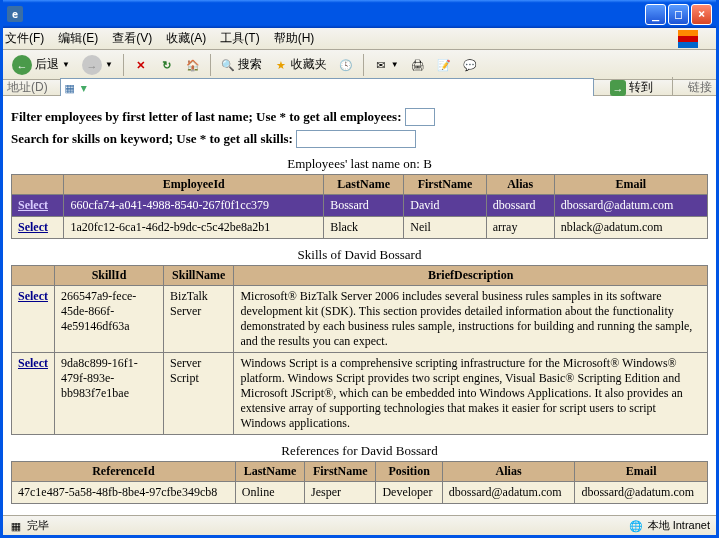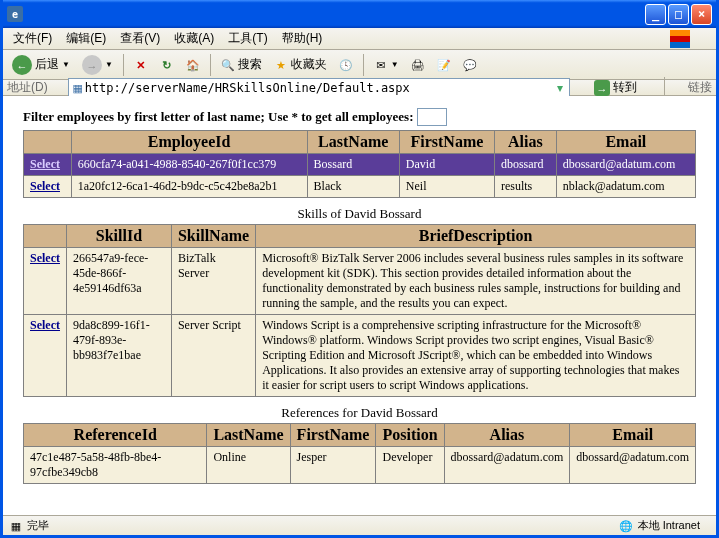--- a/index.html
+++ b/index.html
@@ -4,41 +4,41 @@
 <style>
 * { box-sizing: border-box; margin: 0; padding: 0; }
 body { font-family: "Microsoft Sans Serif", Tahoma, sans-serif; font-size: 11px; background: #fff; overflow: hidden; }
 .window { width: 719px; height: 538px; border: 3px solid #0055E5; border-top: none; background: #fff; display: flex; flex-direction: column; }
 .titlebar { height: 28px; background: linear-gradient(to bottom, #3b8cff 0%, #0055E5 10%, #0055E5 90%, #003db8 100%); color: #fff; display: flex; align-items: center; padding: 0 4px; font-weight: bold; font-size: 13px; font-family: "SimSun", monospace; }
 .titlebar .icon { width: 16px; height: 16px; background: #3a6ea5; margin-right: 5px; border-radius: 2px; position: relative; display:inline-flex;align-items:center;justify-content:center;color:#fff;font-size:10px; }
 .titlebar .spacer { flex: 1; }
 .winbtn { width: 21px; height: 21px; margin-left: 2px; border: 1px solid #fff; border-radius: 3px; display: inline-flex; align-items: center; justify-content: center; font-size: 12px; font-weight: bold; cursor: pointer; }
 .winbtn.min, .winbtn.max { background: linear-gradient(to bottom,#5a9cff,#1c54d6); color:#fff;}
 .winbtn.close { background: linear-gradient(to bottom,#ff8a6f,#d84525); color:#fff;}
-.menubar { height: 22px; background: linear-gradient(to bottom,#f5f4f0,#ece9d8); border-bottom: 1px solid #aca899; display: flex; align-items: center; padding: 0 10px; font-size: 12px; color: #000; }
+.menubar { height: 22px; background: linear-gradient(to bottom,#f5f4f0,#ece9d8); border-bottom: 1px solid #aca899; display: flex; align-items: center; padding: 0 2px; font-size: 12px; color: #000; }
 .menubar span { margin-right: 14px; cursor: pointer; }
 .menubar .ielogo { margin-left: auto; width: 24px; height: 20px; display:inline-flex;align-items:center;justify-content:center; }
 .toolbar { height: 30px; background: linear-gradient(to bottom,#f5f4f0,#ece9d8); border-bottom: 1px solid #aca899; display: flex; align-items: center; padding: 0 4px; gap: 2px; }
 .tbtn { height: 24px; min-width: 24px; padding: 0 4px; display: inline-flex; align-items: center; justify-content: center; border: 1px solid transparent; border-radius: 3px; cursor: pointer; font-size: 12px; gap:3px;}
 .tsep { width: 1px; height: 22px; background: #aca899; margin: 0 3px; display:inline-block;}
 .cir { width: 20px; height: 20px; border-radius: 50%; display: inline-flex; align-items: center; justify-content: center; font-size: 11px; font-weight:bold;}
-.addrbar { height: 16px; background: linear-gradient(to bottom,#f5f4f0,#ece9d8); border-bottom: 1px solid #aca899; display: flex; align-items: center; padding: 0 4px; font-size: 12px; gap:20px;}
+.addrbar { height: 16px; background: linear-gradient(to bottom,#f5f4f0,#ece9d8); border-bottom: 1px solid #aca899; display: flex; align-items: center; padding: 0 4px; font-size: 12px; gap:12px;}
 .addrbar .lbl { color:#6b6b6b;}
 .addrbar .urlbox { flex:1; display:flex; align-items:center; background:#fff; border:1px solid #7f9db9; height:19px; padding:0 2px;}
 .addrbar .urlbox input { flex:1; border:none; outline:none; font-size:12px; font-family:"SimSun",monospace;}
 .addrbar .dropdown-chevron { width:14px; text-align:center; color:#4a6; cursor:pointer;}
 .gobtn { display:inline-flex; align-items:center; gap:3px; cursor:pointer; padding:0 4px;}
-.content { flex:1; overflow:auto; background:#fff; padding:8px 20px; font-family:"Times New Roman",serif; font-size:13px; color:#000;}
+.content { flex:1; overflow:auto; background:#fff; padding:8px 8px; font-family:"Times New Roman",serif; font-size:13px; color:#000;}
 .filterline { margin: 4px 0; }
 .filterline b { font-weight: bold; }
 .smallinput { border:1px solid #7f9db9; height:18px; width:30px; font-size:12px;}
 .wideinput { border:1px solid #7f9db9; height:18px; width:120px; font-size:12px;}
 .caption { text-align:center; margin:8px 0 2px; font-size:13px;}
 table.data { border-collapse:collapse; width:100%; margin-bottom:6px; table-layout:auto;}
-table.data th { background:#d2b48c; border:1px solid #808080; padding:2px 6px; font-weight:bold; font-size:16px; text-align:center;}
+table.data th { background:#d2b48c; border:1px solid #808080; padding:2px 6px; font-weight:bold; font-size:12px; text-align:center;}
 table.data td { background:#f5f0dc; border:1px solid #808080; padding:3px 6px; font-size:12px; vertical-align:top;}
 table.data td a { color:#00008b; text-decoration:underline; cursor:pointer;font-weight:bold;}
 tr.selected td { background:#5a3d99 !important; color:#fff;}
 tr.selected td a { color:#d9ccff;}
 .statusbar { height:20px; background:linear-gradient(to bottom,#f5f4f0,#ece9d8); border-top:1px solid #aca899; display:flex; align-items:center; padding:0 6px; font-size:11px; color:#000;}
 .statusbar .spacer{flex:1;}
 .ico { display:inline-block; width:14px; height:14px; line-height:14px; text-align:center; font-size:11px;}
 </style>
 </head>
 <body>
@@ -113,37 +113,41 @@
       </span>
     <span class="tbtn">
         <span class="ico">💬</span>
       </span>
   </div>
 
   <div class="addrbar">
     <span class="lbl">地址(D)</span>
     <span class="urlbox">
       <span class="ico" style="color:#3a6ea5">▦</span>
-      <input type="text" value="http://serverName/HRSkillsOnline/Default.aspx" style="">
       <span class="dropdown-chevron">▾</span>
     </span>
     <span class="gobtn">
         <span class="ico" style="background:#4a9a4a;color:#fff;border-radius:3px;width:16px;height:16px;display:inline-flex;align-items:center;justify-content:center">→</span>
         <span>转到</span>
       </span>
     <span class="tsep"></span>
     <span class="lbl">链接</span>
   </div>
 
   <div class="content">
     <div class="filterline">
       <b>Filter employees by first letter of last name; Use * to get all employees:</b>
       <input class="smallinput" type="text" style="">
     </div>
-
+    <div class="filterline">
+      <b>Search for skills on keyword; Use * to get all skills:</b>
+      <input class="wideinput" type="text" style="">
+    </div>
+
+    <div class="caption">Employees' last name on: B</div>
     <table class="data">
       <tbody>
           <tr>
         <th></th>
         <th>EmployeeId</th>
         <th>LastName</th>
         <th>FirstName</th>
         <th>Alias</th>
         <th>Email</th>
       </tr>
@@ -153,21 +157,21 @@
         <td>Bossard</td>
         <td>David</td>
         <td>dbossard</td>
         <td>dbossard@adatum.com</td>
       </tr>
       <tr>
         <td><a>Select</a></td>
         <td>1a20fc12-6ca1-46d2-b9dc-c5c42be8a2b1</td>
         <td>Black</td>
         <td>Neil</td>
-        <td>results</td>
+        <td>array</td>
         <td>nblack@adatum.com</td>
       </tr>
     </tbody>
       </table>
 
     <div class="caption">Skills of David Bossard</div>
     <table class="data">
       <tbody>
           <tr>
         <th></th>
@@ -211,15 +215,15 @@
       </tr>
     </tbody>
       </table>
   </div>
 
   <div class="statusbar">
     <span class="ico">▦</span>
     <span style="margin-left:4px">完毕</span>
     <span class="spacer"></span>
     <span class="ico">🌐</span>
-    <span style="margin-left:4px;margin-right:10px">本地 Intranet</span>
+    <span style="margin-left:4px;">本地 Intranet</span>
   </div>
 </div>
 
 </body></html>

